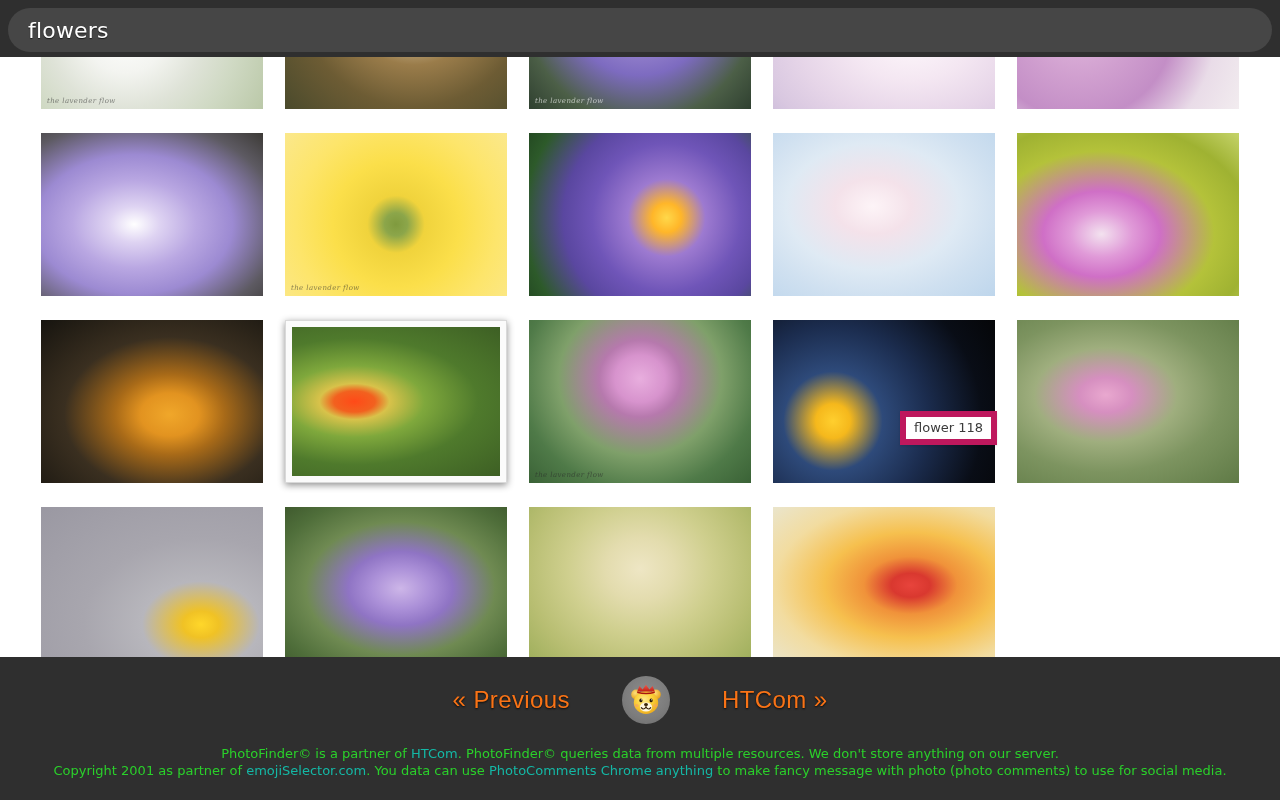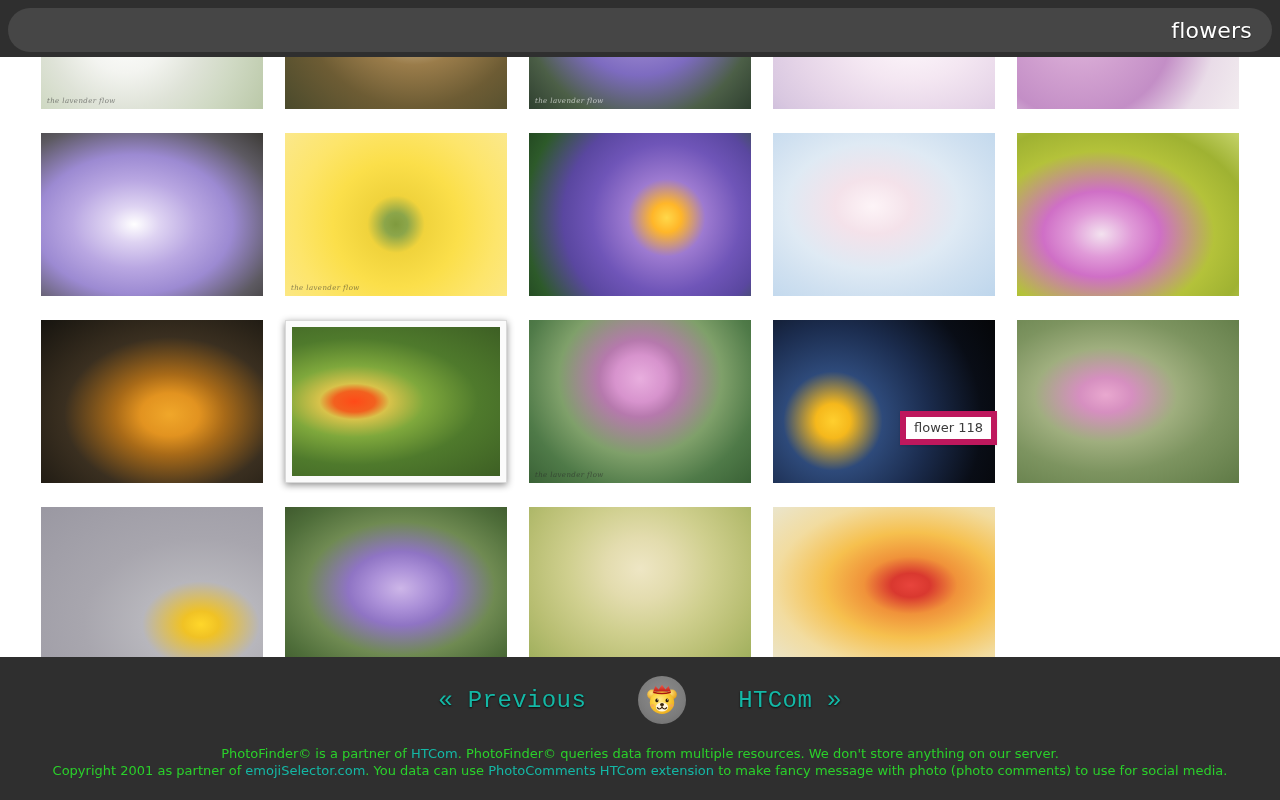--- a/index.html
+++ b/index.html
@@ -31,21 +31,20 @@
   #search-input {
     width: 100%; height: 100%;
     background: transparent;
     border: 0; outline: none;
     padding: 0 20px;
     color: #ffffff;
     font-family: "DejaVu Sans", sans-serif;
     font-size: 22px;
     letter-spacing: .2px;
     text-shadow: 0 1px 1px rgba(0,0,0,.65);
-    text-align: right;
   }
   #search-input::placeholder { color: #9a9a9a; }
 
   
   #grid {
     position: absolute;
     top: -54px; left: 41px;
     width: 1216px;
     display: grid;
     grid-template-columns: repeat(5, 222px);
@@ -113,22 +112,22 @@
   }
   #nav {
     position: relative;
     height: 86px;
     display: flex;
     align-items: center;
     justify-content: center;
     gap: 52px;
   }
   .nav-btn {
-    color: #14b8a6;
-    font-family: Liberation Mono, monospace;
+    color: #f97316;
+    font-family: Liberation Sans, sans-serif;
     font-size: 24px;
     letter-spacing: .4px;
     text-shadow: 0 1px 2px rgba(0,0,0,.8);
     cursor: pointer;
     user-select: none;
     white-space: nowrap;
   }
   #logo-emoji {
     width: 48px; height: 48px;
     border-radius: 50%;
@@ -278,17 +277,17 @@
     </span>
 
     <span class="nav-btn">HTCom »</span>
   </div>
 
   <div id="credits">
     <div class="credit-line">
       <span>PhotoFinder© is a partner of </span><span class="hl-link">HTCom</span><span>. PhotoFinder© queries data from multiple resources. We don't store anything on our server.</span>
     </div>
     <div class="credit-line">
-      <span>Copyright 2001 as partner of </span><span class="hl-link">emojiSelector.com</span><span>. You data can use </span><span class="hl-link">PhotoComments HTCom extension</span><span> to make fancy message with photo (photo comments) to use for social media.</span>
+      <span>Copyright 2001 as partner of </span><span class="hl-link">emojiSelector.com</span><span>. You data can use </span><span class="hl-link">PhotoComments Chrome anything</span><span> to make fancy message with photo (photo comments) to use for social media.</span>
     </div>
   </div>
 
 </div>
 
 </body></html>

